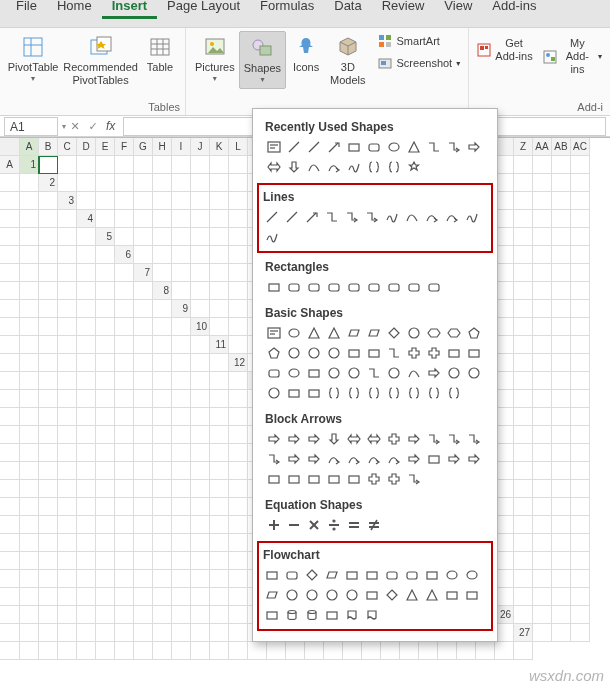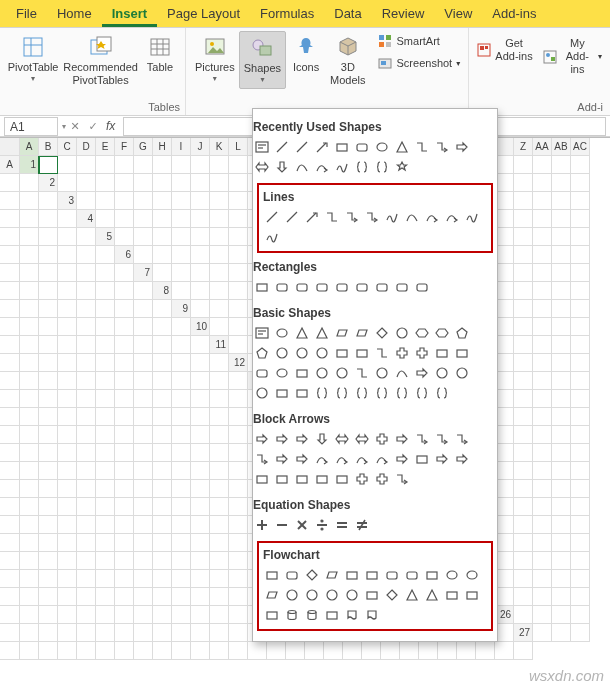--- a/index.html
+++ b/index.html
@@ -10,22 +10,22 @@
     width: 610px;
     height: 688px;
     overflow: hidden;
     position: relative;
     color: #444;
   }
   
   .tabs {
     display: flex;
     border-bottom: 1px solid #d4d4d4;
-    padding: 0 6px;
-    background: #fde047;
+    padding: 8px 6px;
+    background: #e5e5e5;
     height: 28px;
     align-items: flex-end;
   }
   .tabs .tab {
     padding: 5px 10px 6px 10px;
     font-size: 13px;
     color: #3d3d3d;
     cursor: pointer;
   }
   .tabs .tab.active {
@@ -123,21 +123,21 @@
     position: absolute;
     left: 252px;
     top: 108px;
     width: 246px;
     background: #fff;
     border: 1px solid #b5b5b5;
     box-shadow: 2px 4px 8px rgba(0,0,0,0.25);
     padding: 6px 0 8px 0;
     z-index: 10;
   }
-  .shapes-panel .section { padding: 2px 8px 2px 0; }
+  .shapes-panel .section { padding: 2px 8px 2px 12px; }
   .shapes-panel .section.boxed { border: 2px solid #c00000; margin: 2px 4px; padding: 2px 4px;}
   .shapes-panel .stitle { font-weight: 600; font-size: 12px; color:#3d3d3d; padding: 3px 0 4px 0; }
   .shapes-panel .srow { display:flex; flex-wrap: wrap; gap:3px 3px; padding-bottom:4px;}
   .shape-item {
     width: 17px; height: 17px;
     display:flex; align-items:center; justify-content:center;
     color:#4a4a4a;
     cursor:pointer;
     font-size:14px;
     line-height:14px;

